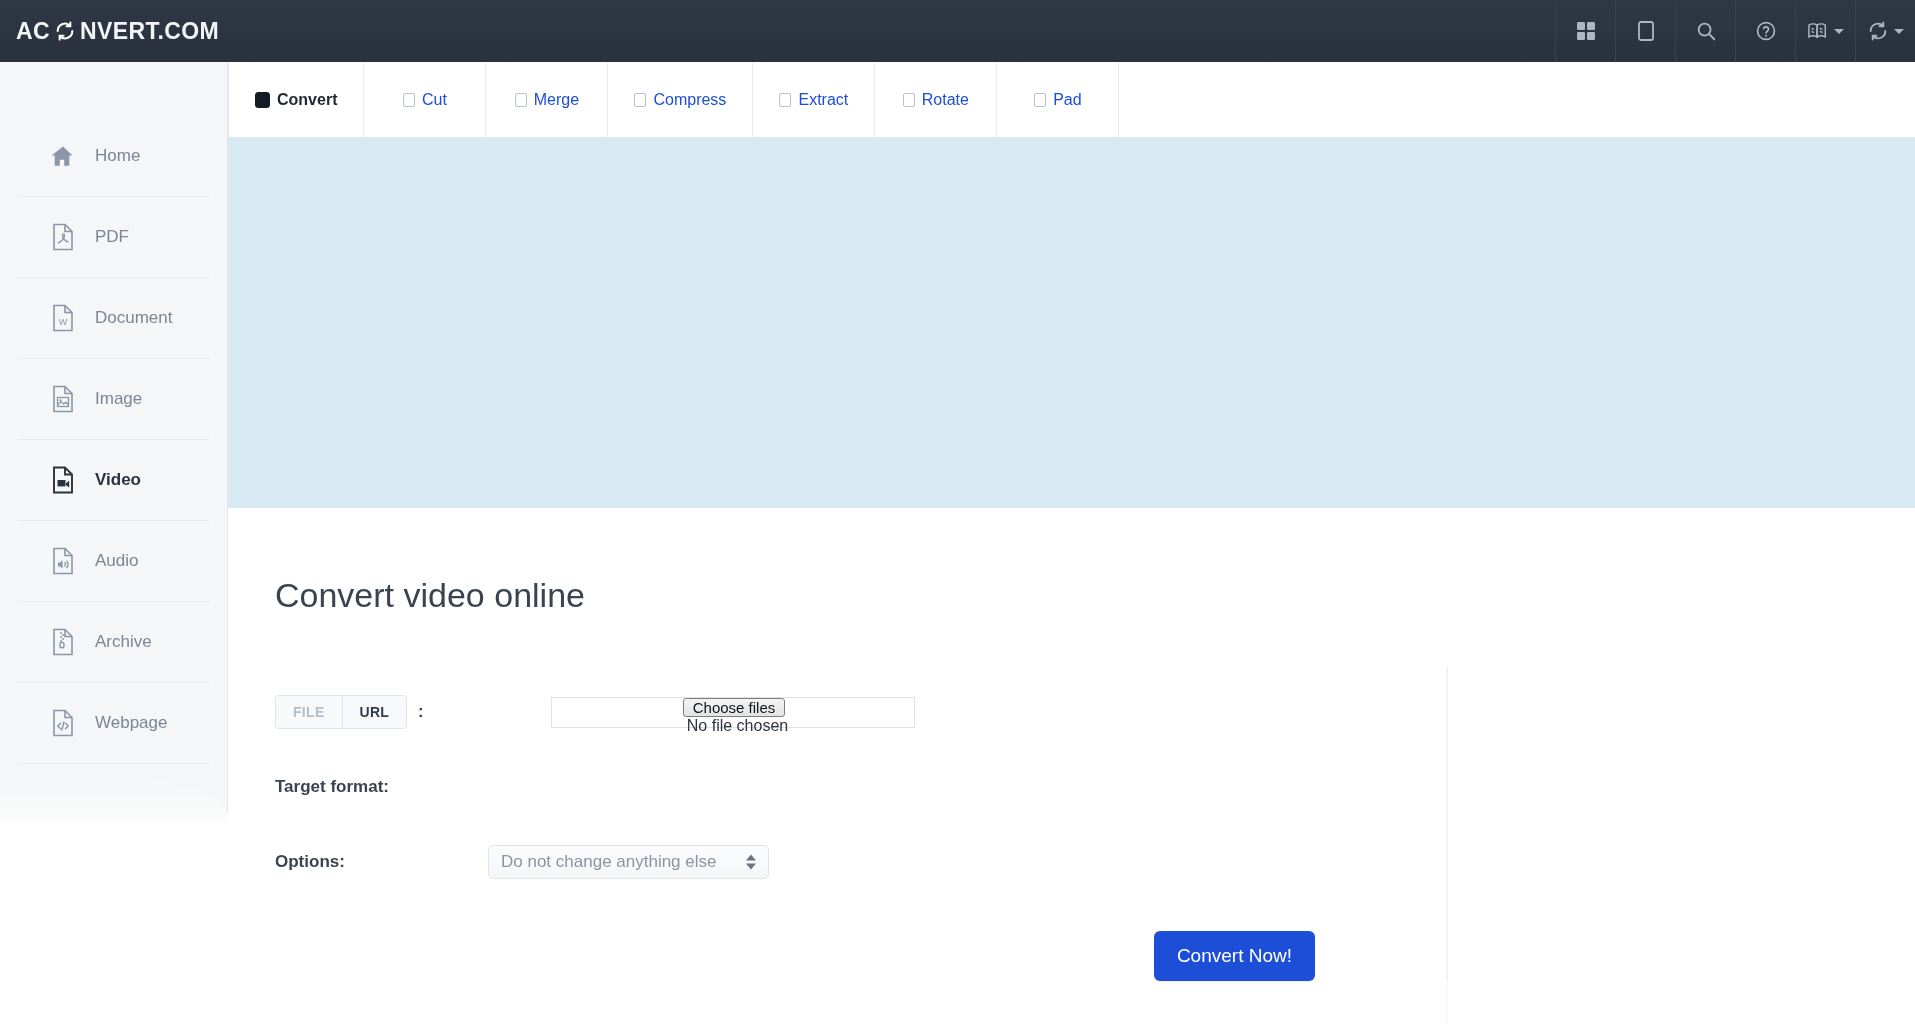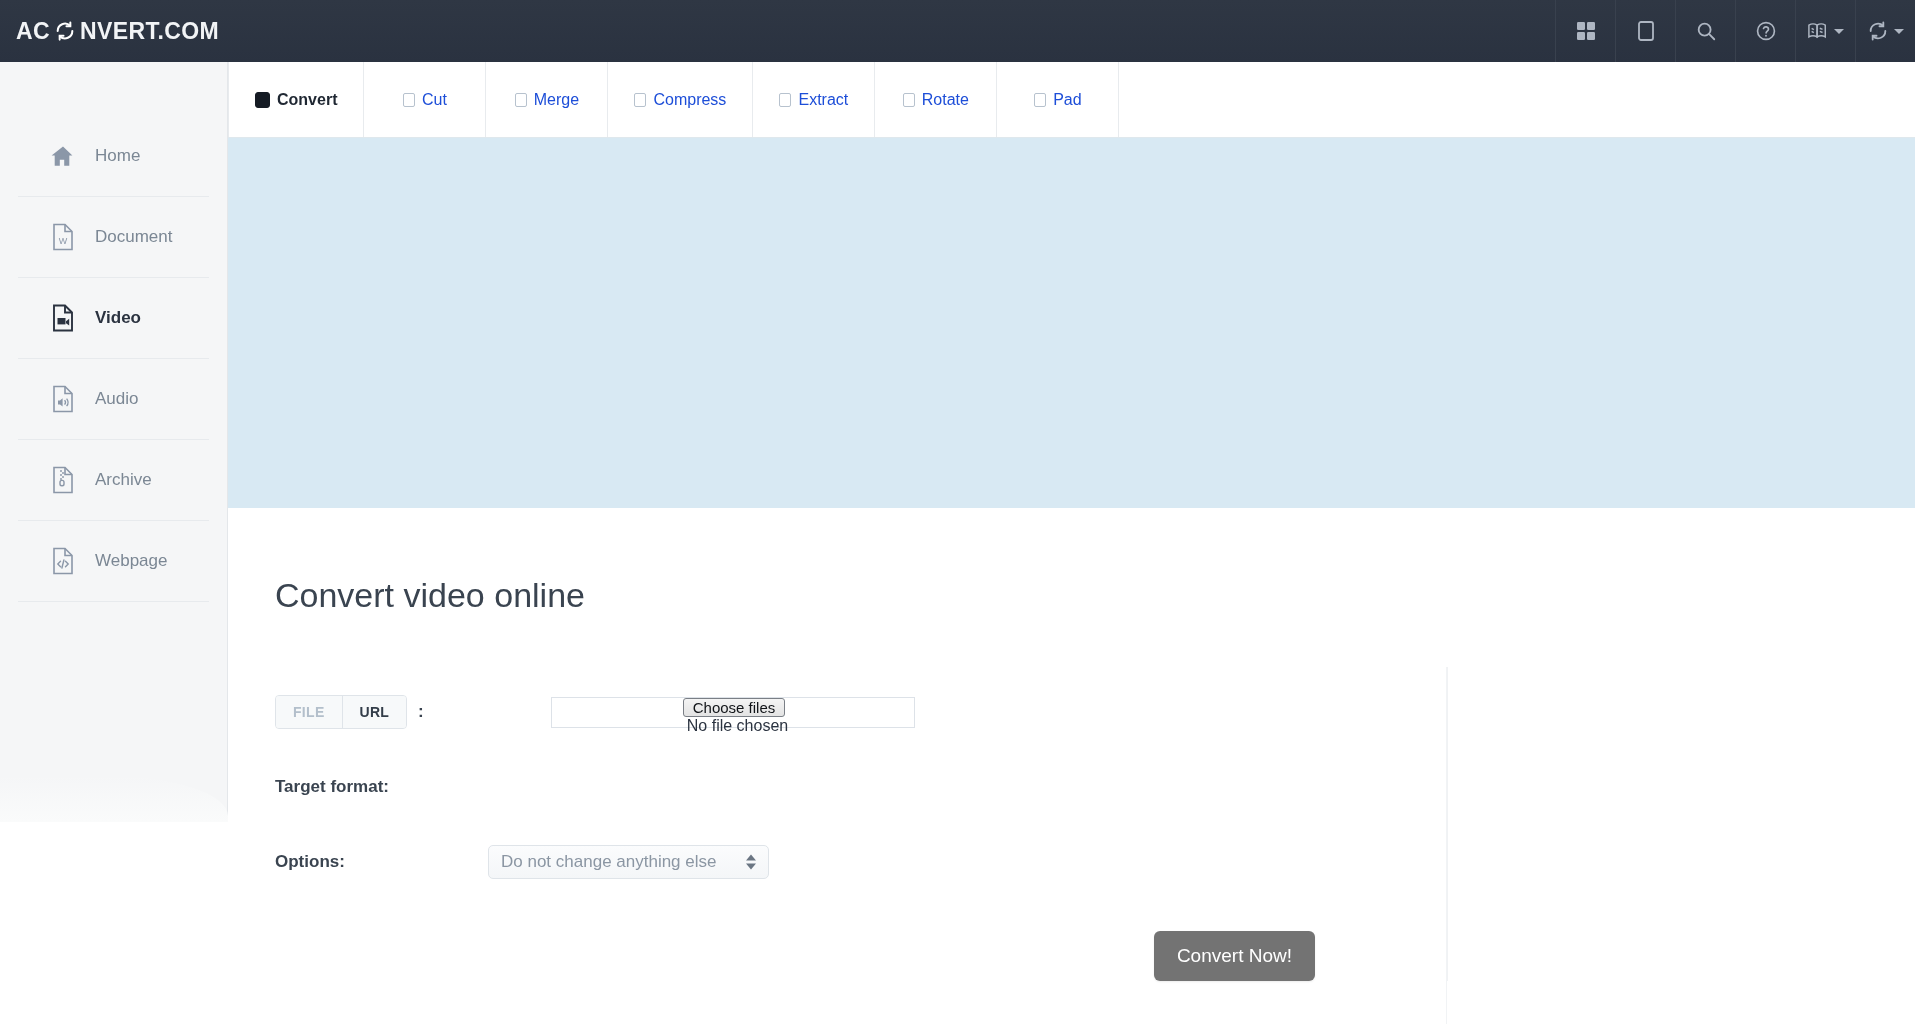--- a/index.html
+++ b/index.html
@@ -231,21 +231,21 @@
   .spin i { display: block; width: 0; height: 0; border-left: 5px solid transparent; border-right: 5px solid transparent; }
   .spin i.up { border-bottom: 6px solid #6b7683; }
   .spin i.down { border-top: 6px solid #6b7683; }
 
   .submit-row {
     display: flex; justify-content: flex-end;
     padding-right: 132px;
     margin-top: 52px;
   }
   .convert-btn {
-    background: #737373;
+    background: #1d4ed8;
     color: #ffffff;
     font-size: 19px;
     border: none; border-radius: 6px;
     padding: 14px 23px;
     cursor: pointer;
     box-shadow: 0 1px 2px rgba(0,0,0,.08);
   }
 </style>
 </head>
 <body>
@@ -318,33 +318,55 @@
 
     <div class="nav-item">
       <span class="nav-icon">
         <svg width="26" height="24" viewBox="0 0 26 24" fill="currentColor">
           <path d="M13 2.4L1.6 11.6h3.1v10.2h5.1v-6.1h4.4v6.1h5.1V11.6h3.1z"></path>
         </svg>
       </span>
       <span class="nav-label">Home</span>
     </div>
 
+    <div class="nav-item">
+      <span class="nav-icon">
+        <svg width="24" height="28" viewBox="0 0 24 28" fill="none" stroke="currentColor" stroke-width="1.6">
+          <path d="M3 1.5h11l7 7v18H3z"></path>
+          <path d="M14 1.5v7h7"></path>
+          <path d="M7 20c4-1.5 6.5-5 6.5-7.5 0-1-.4-1.6-1-1.6-1.3 0-1.6 2.6.6 5.3 1.3 1.6 3 2.7 4.4 2.9" stroke-width="1.4"></path>
+        </svg>
+      </span>
+      <span class="nav-label">PDF</span>
+    </div>
 
     <div class="nav-item">
       <span class="nav-icon">
         <svg width="24" height="28" viewBox="0 0 24 28" fill="none" stroke="currentColor" stroke-width="1.6">
           <path d="M3 1.5h11l7 7v18H3z"></path>
           <path d="M14 1.5v7h7"></path>
           <text x="12" y="21" font-size="9" font-family="Liberation Sans, sans-serif" fill="currentColor" stroke="none" text-anchor="middle">W</text>
         </svg>
       </span>
       <span class="nav-label">Document</span>
     </div>
 
 
+    <div class="nav-item">
+      <span class="nav-icon">
+        <svg width="24" height="28" viewBox="0 0 24 28" fill="none" stroke="currentColor" stroke-width="1.6">
+          <path d="M3 1.5h11l7 7v18H3z"></path>
+          <path d="M14 1.5v7h7"></path>
+          <rect x="6.5" y="12.5" width="11" height="9" stroke-width="1.3"></rect>
+          <circle cx="9.4" cy="15.4" r="1.1" fill="currentColor" stroke="none"></circle>
+          <path d="M6.5 20l3.6-3.2 2.6 2.2 2.2-1.8 2.6 2.8" stroke-width="1.3"></path>
+        </svg>
+      </span>
+      <span class="nav-label">Image</span>
+    </div>
 
     <div class="nav-item active">
       <span class="nav-icon">
         <svg width="24" height="28" viewBox="0 0 24 28" fill="none" stroke="currentColor" stroke-width="1.9">
           <path d="M3 1.5h11l7 7v18H3z"></path>
           <path d="M14 1.5v7h7"></path>
           <rect x="6.5" y="14" width="8" height="6.4" fill="currentColor" stroke="none"></rect>
           <path d="M15 17.2l3.2-2.4v6.8L15 19.2z" fill="currentColor" stroke="none"></path>
         </svg>
       </span>

